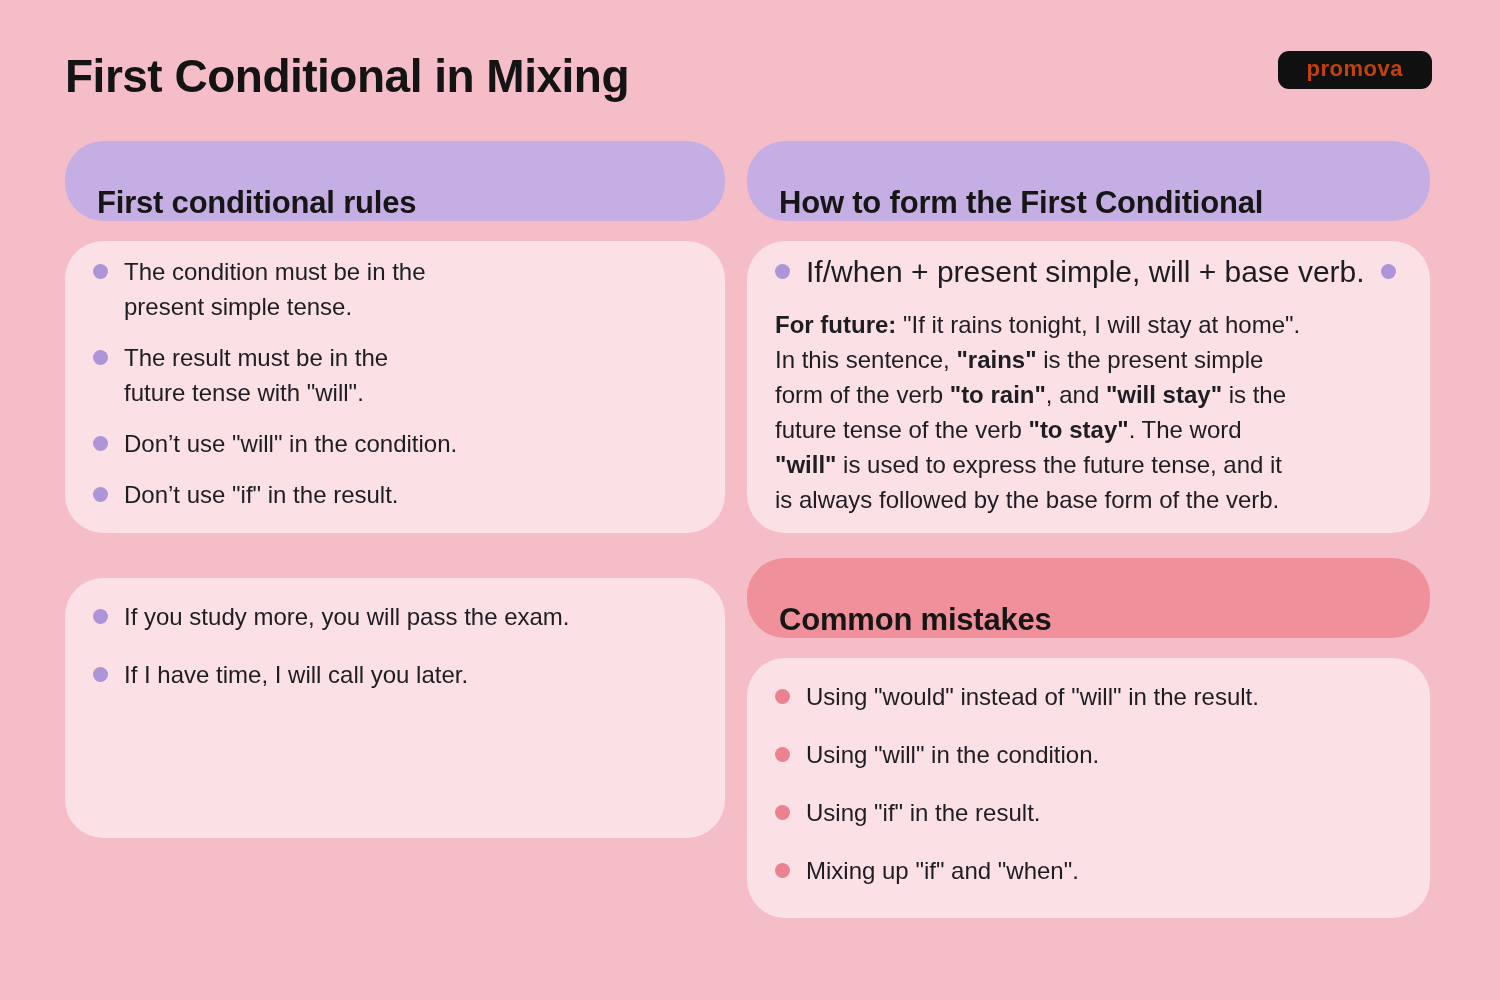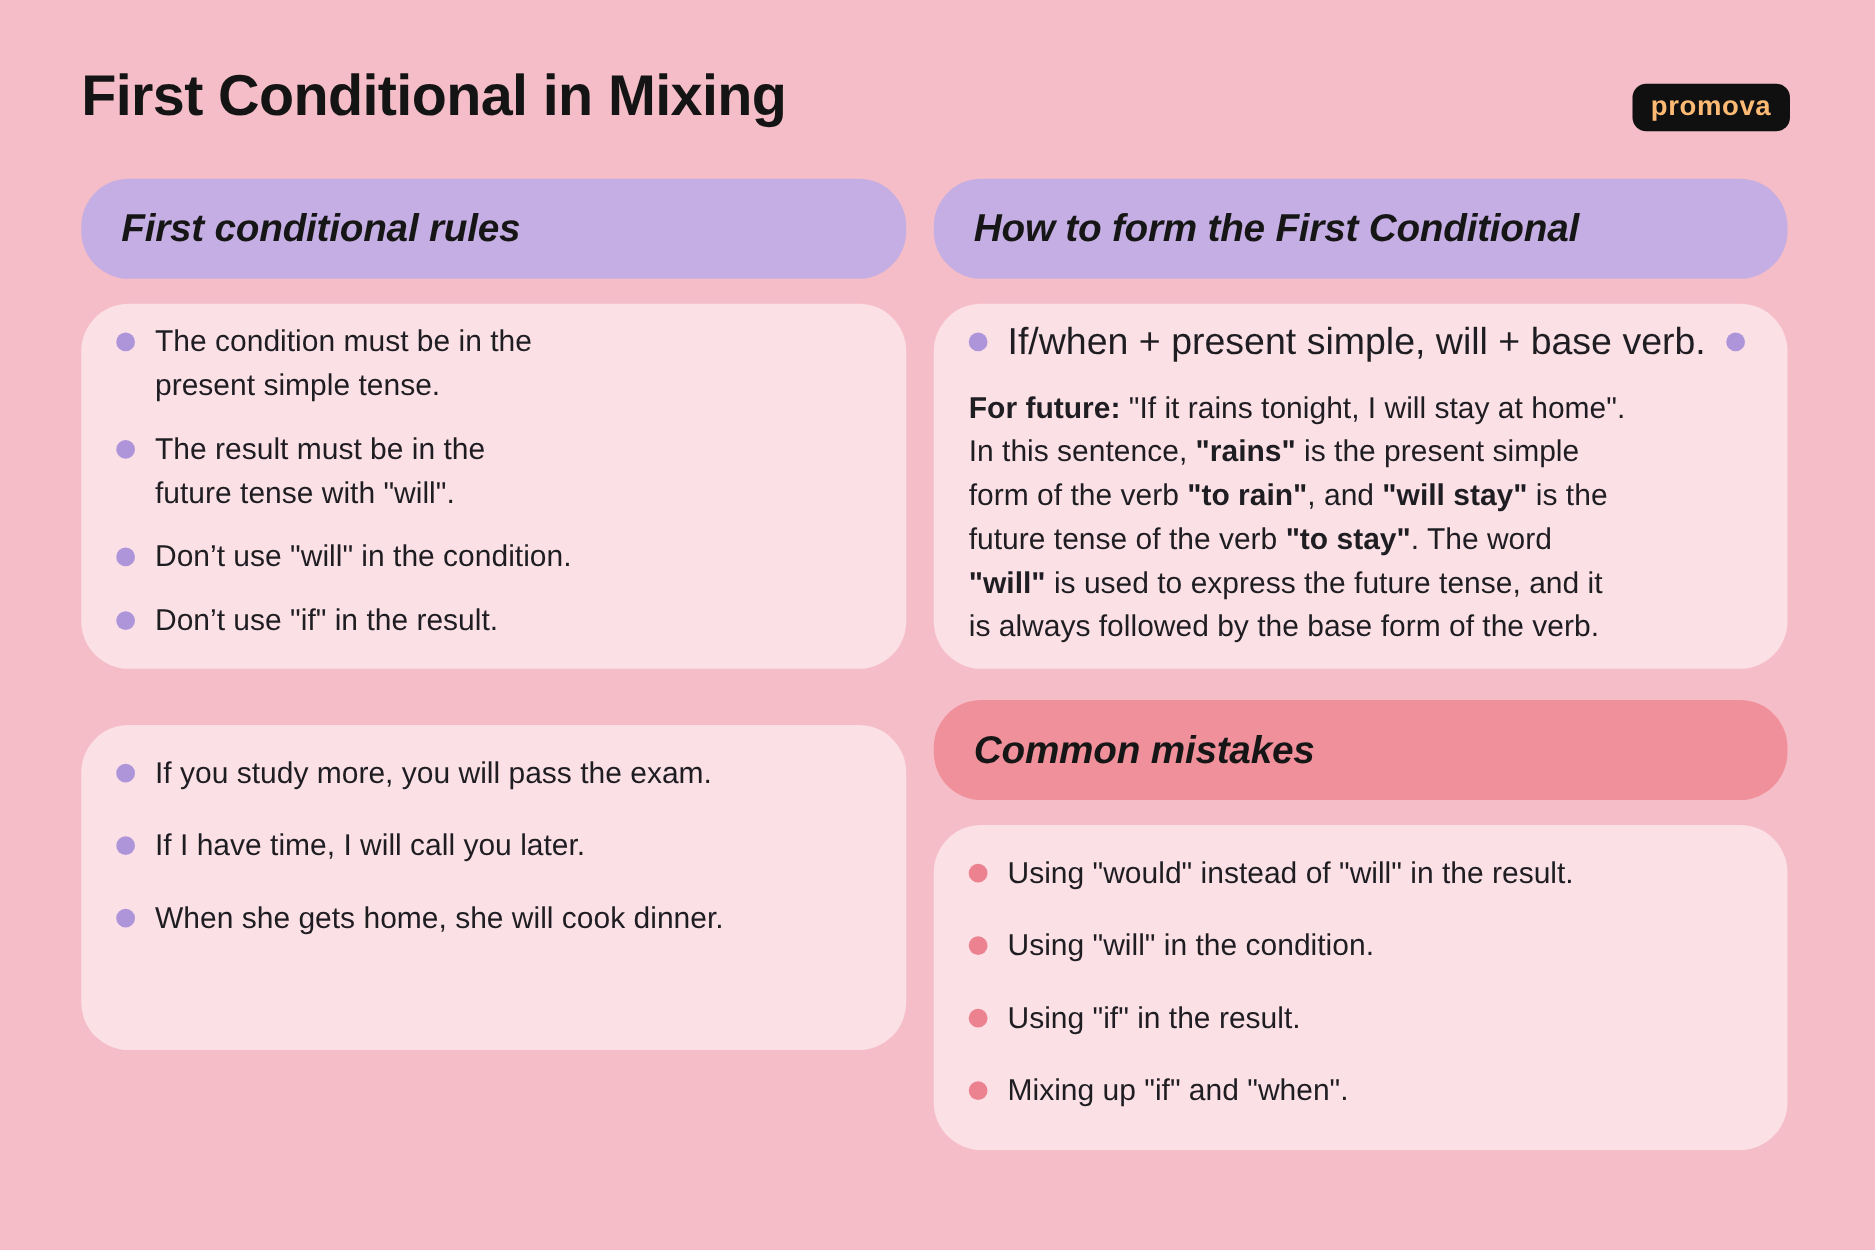--- a/index.html
+++ b/index.html
@@ -16,39 +16,38 @@
   
   .top-row {
     display: flex; justify-content: space-between; align-items: flex-start;
     padding: 50px 68px 0 65px;
   }
   .page-title {
     margin: 0; font-size: 46px; font-weight: 800; letter-spacing: -0.5px;
     line-height: 1.15; color: #141414;
   }
   .logo {
-    background: #101010; color: #fdba74;
-    border-radius: 11px; padding: 5px 15px 7px;
+    background: #101010; color: #c2410c;
+    border-radius: 11px; padding: 5px 29px 7px;
     font-size: 22px; font-weight: 700; letter-spacing: 0.5px;
-    margin-top: 17px;
+    margin-top: 1px;
   }
 
   
   .grid {
     margin: 38px 0 0 65px;
     display: grid;
     grid-template-columns: 660px 683px;
     column-gap: 22px;
     row-gap: 25px;
   }
   .card-header {
     height: 80px; border-radius: 38px;
-    display: flex; align-items: center;
+    display: flex; align-items: flex-end;
     padding: 0 32px;
-    font-style: italic;
   }
   .card-header.purple { background: #C5AEE3; }
   .card-header.red    { background: #F0909B; }
   .card-title { margin: 0; font-size: 31px; font-weight: 800; color: #161616; letter-spacing: -0.2px; }
 
   .card-body {
     margin-top: 20px;
     background: #FBE0E6;
     border-radius: 38px;
     padding: 13px 30px 16px 28px;
@@ -153,24 +152,20 @@
       <div class="card-body short purple-dots">
         <ul class="bullets">
             <li>
               <span class="dot"></span>
               <span class="li-text">If you study more, you will pass the exam.</span>
             </li>
             <li>
               <span class="dot"></span>
               <span class="li-text">If I have time, I will call you later.</span>
             </li>
-            <li>
-              <span class="dot"></span>
-              <span class="li-text">When she gets home, she will cook dinner.</span>
-            </li>
           </ul>
       </div>
     </section>
 
     <section class="card">
       <div class="card-header red">
         <h2 class="card-title">Common mistakes</h2>
       </div>
       <div class="card-body short red-dots">
         <ul class="bullets">

